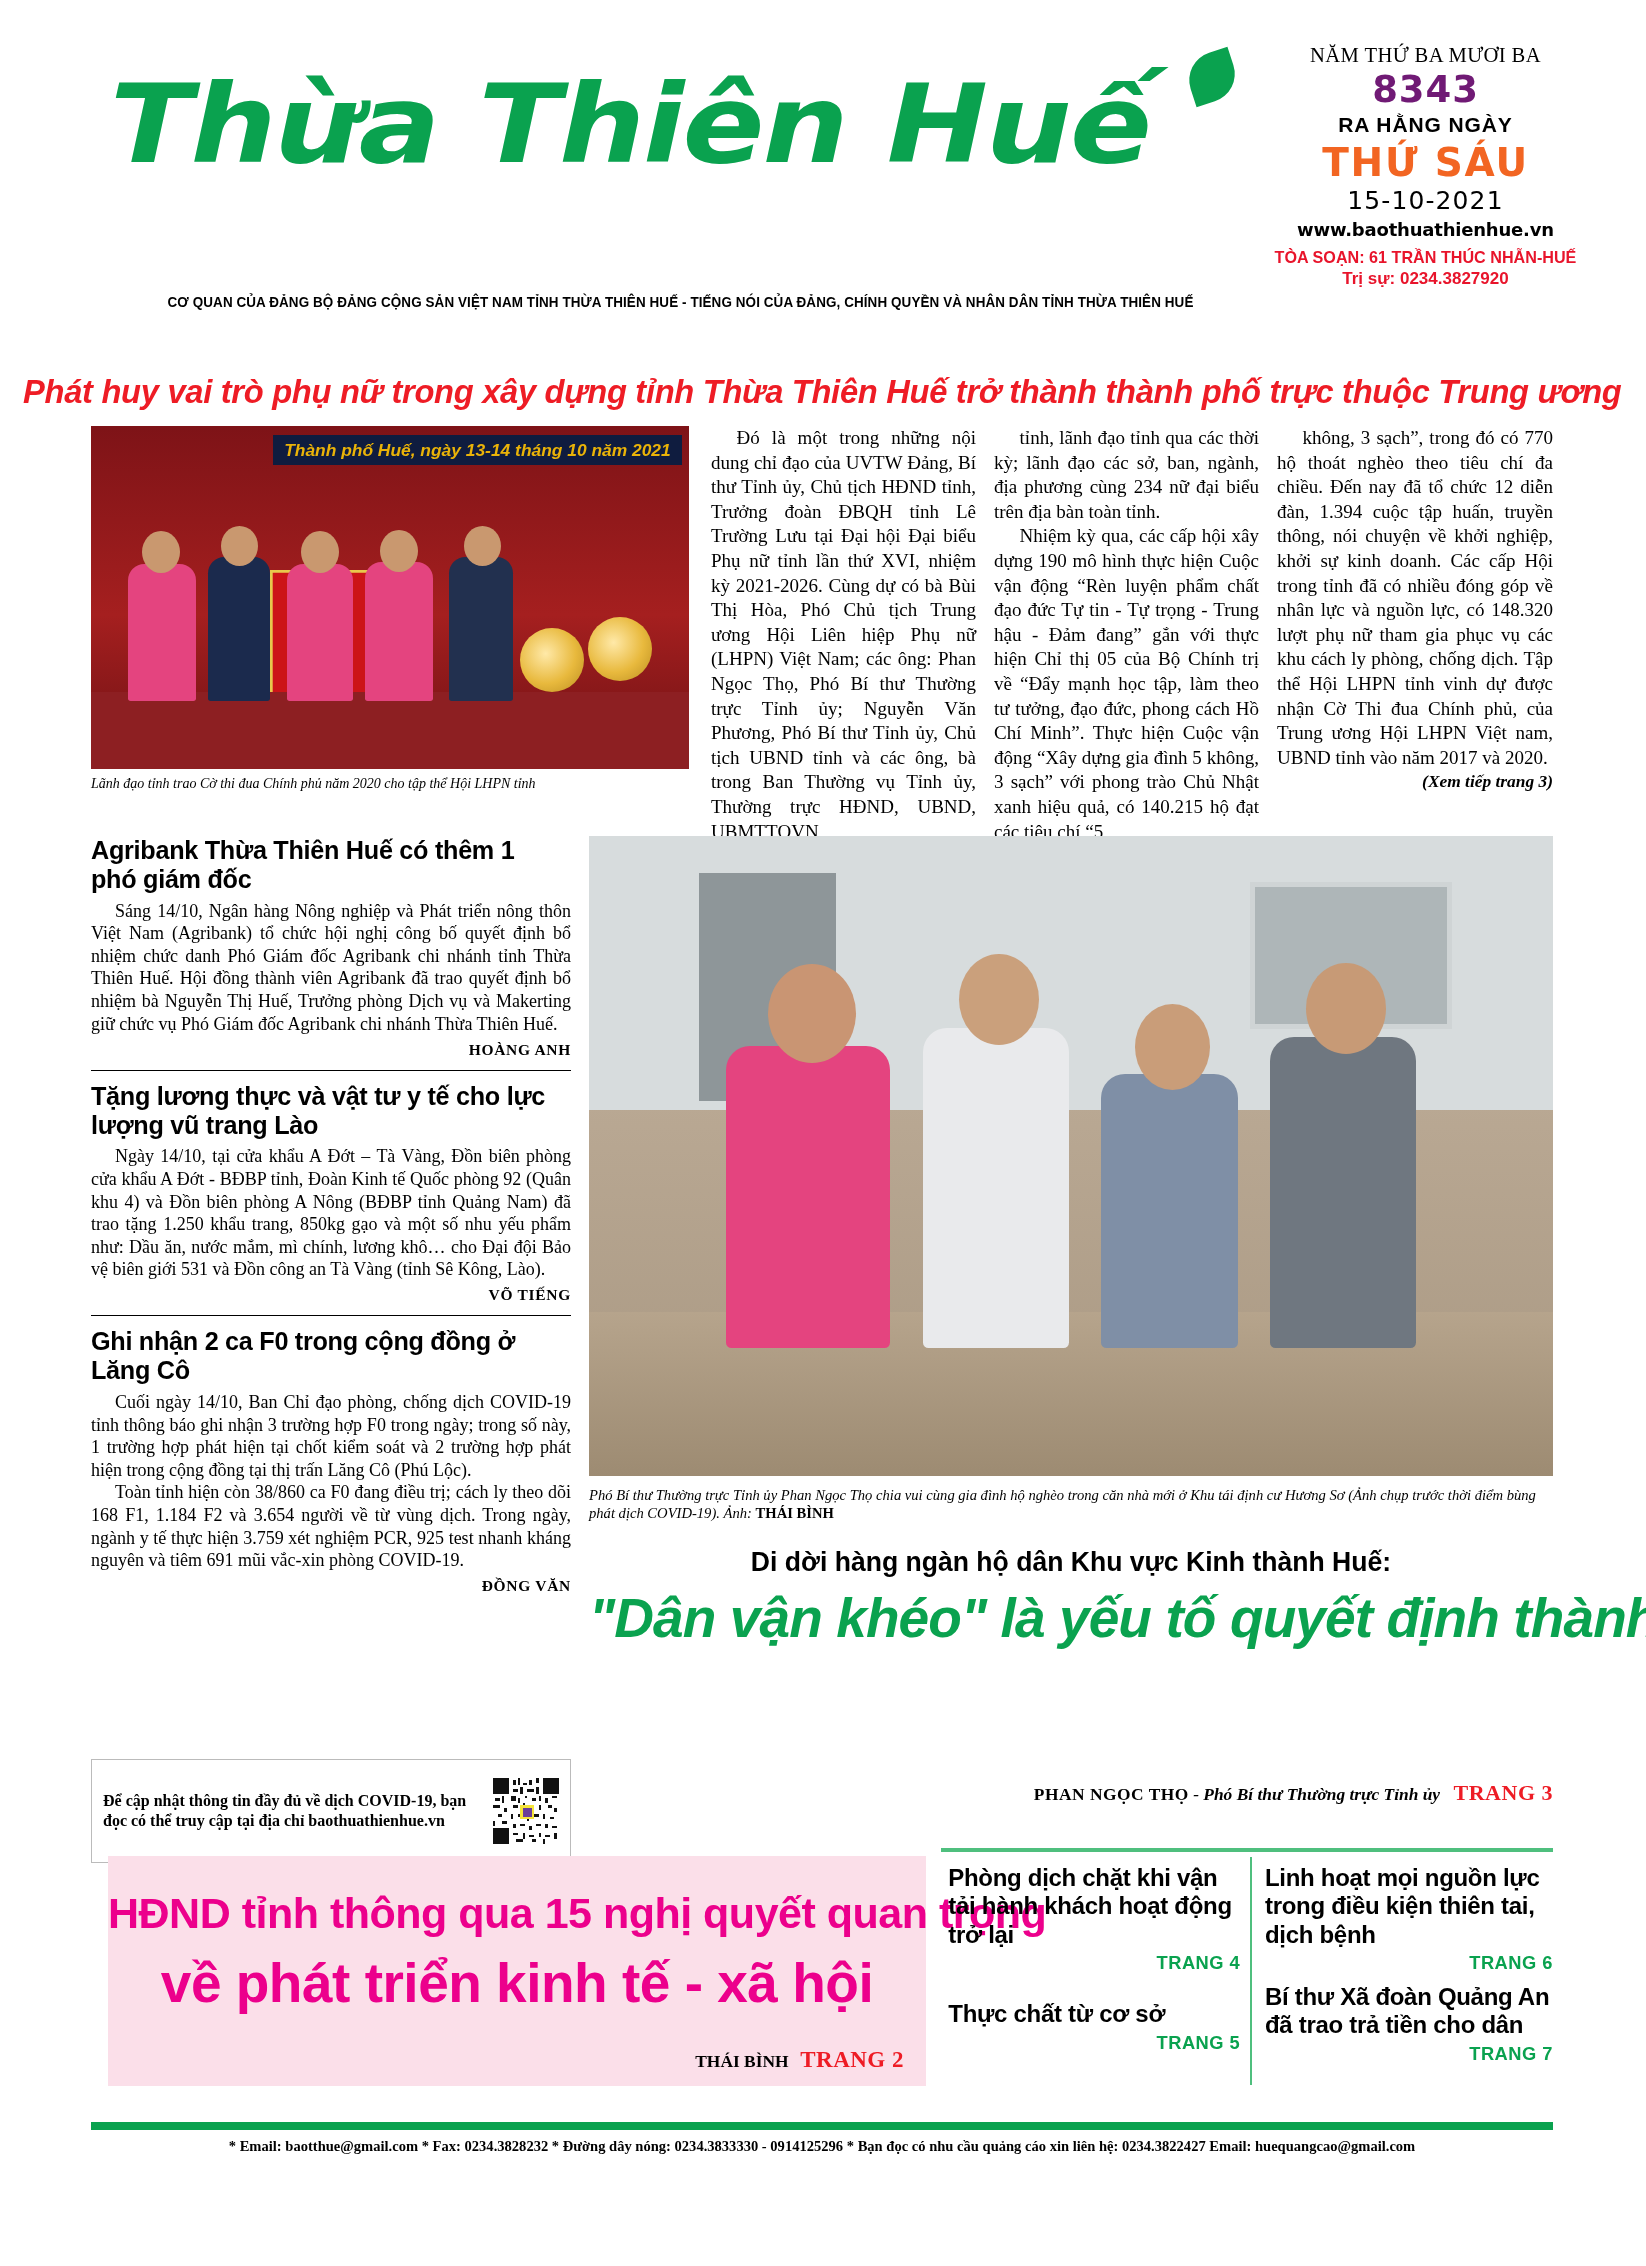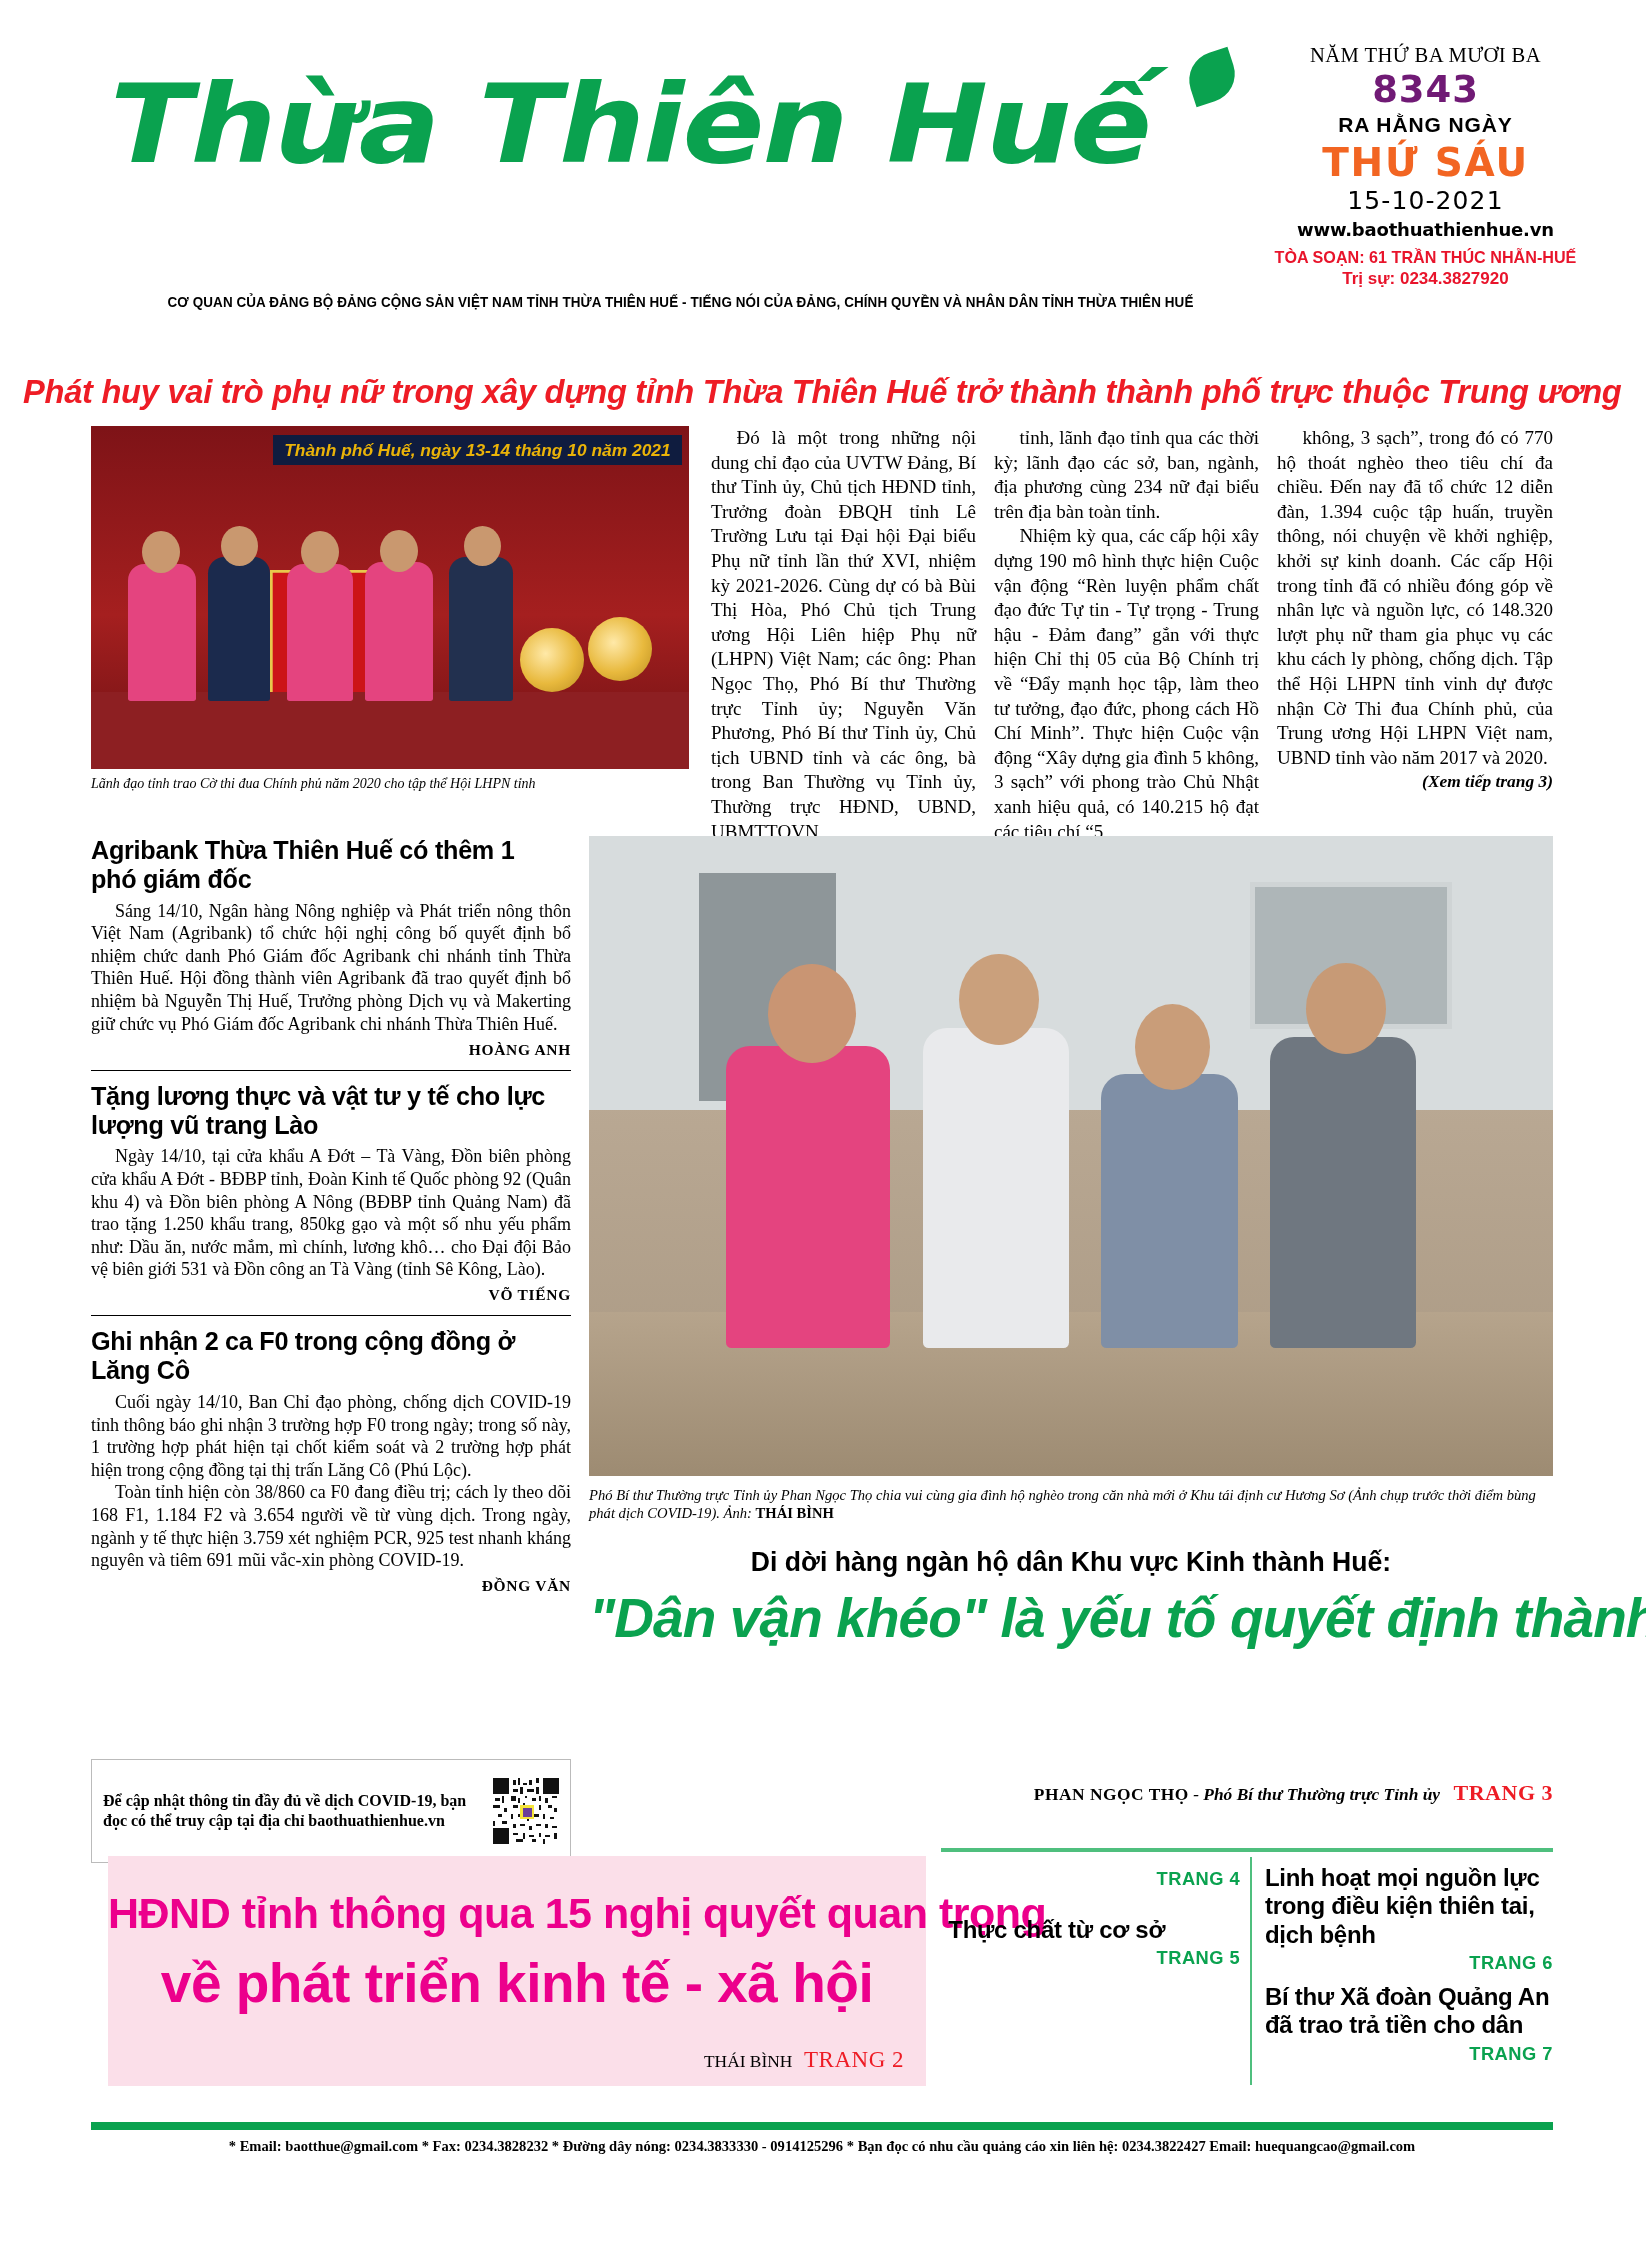--- a/index.html
+++ b/index.html
@@ -111,21 +111,21 @@
   .byline .rl{font-style:italic;font-weight:700;}
   .byline .pg{color:#ee1c25;font-weight:700;font-size:22px;letter-spacing:0.5px;margin-left:9.1px;}
 
   
   .pinkbox{position:absolute;left:108px;top:1856px;width:818px;height:230px;background:#fbdfe9;}
   .pb-l1,.pb-l2{font-family:"Liberation Sans",sans-serif;font-weight:700;color:#ec008c;
     text-align:center;white-space:nowrap;letter-spacing:-0.5px;}
   .pb-l1{position:absolute;left:0;top:33px;width:100%;font-size:43px;transform:scaleX(1.0);}
   .pb-l2{position:absolute;left:0;top:95px;width:100%;font-size:55px;}
   .pb-by{position:absolute;right:22px;bottom:12.8px;font-family:"Liberation Serif",serif;
-    font-weight:400;font-size:17.4px;white-space:nowrap;}
+    font-weight:700;font-size:17.4px;white-space:nowrap;}
   .pb-by .pg{color:#ee1c25;font-size:23px;margin-left:7.3px;letter-spacing:0.5px;}
 
   .teasers{position:absolute;left:941px;top:1848px;width:612px;height:239px;}
   .ts-rule{position:absolute;left:0;top:0;width:612px;height:3.7px;background:#4fbf7e;}
   .t-col{position:absolute;top:16.4px;}
   .t-left{left:7.3px;width:292px;}
   .t-right{left:324px;width:288px;}
   .t-vline{position:absolute;left:309px;top:9.1px;width:1.8px;height:228px;background:#4fbf7e;}
   .t-h{font-family:"Liberation Sans",sans-serif;font-weight:700;font-size:24px;
     line-height:1.17;letter-spacing:-0.3px;}
@@ -330,20 +330,21 @@
       <span class="pg">TRANG 2</span>
     </div>
   </div>
 
   <div class="teasers">
     <div class="ts-rule"></div>
     <div class="t-vline"></div>
 
     <div class="t-col t-left">
       <div>
+        <div class="t-h">Phòng dịch chặt khi vận tải hành khách hoạt động trở lại</div>
         <div class="t-pg">TRANG 4</div>
       </div>
       <div style="height:25.6px"></div>
       <div>
         <div class="t-h">Thực chất từ cơ sở</div>
         <div class="t-pg">TRANG 5</div>
       </div>
     </div>
 
     <div class="t-col t-right">

